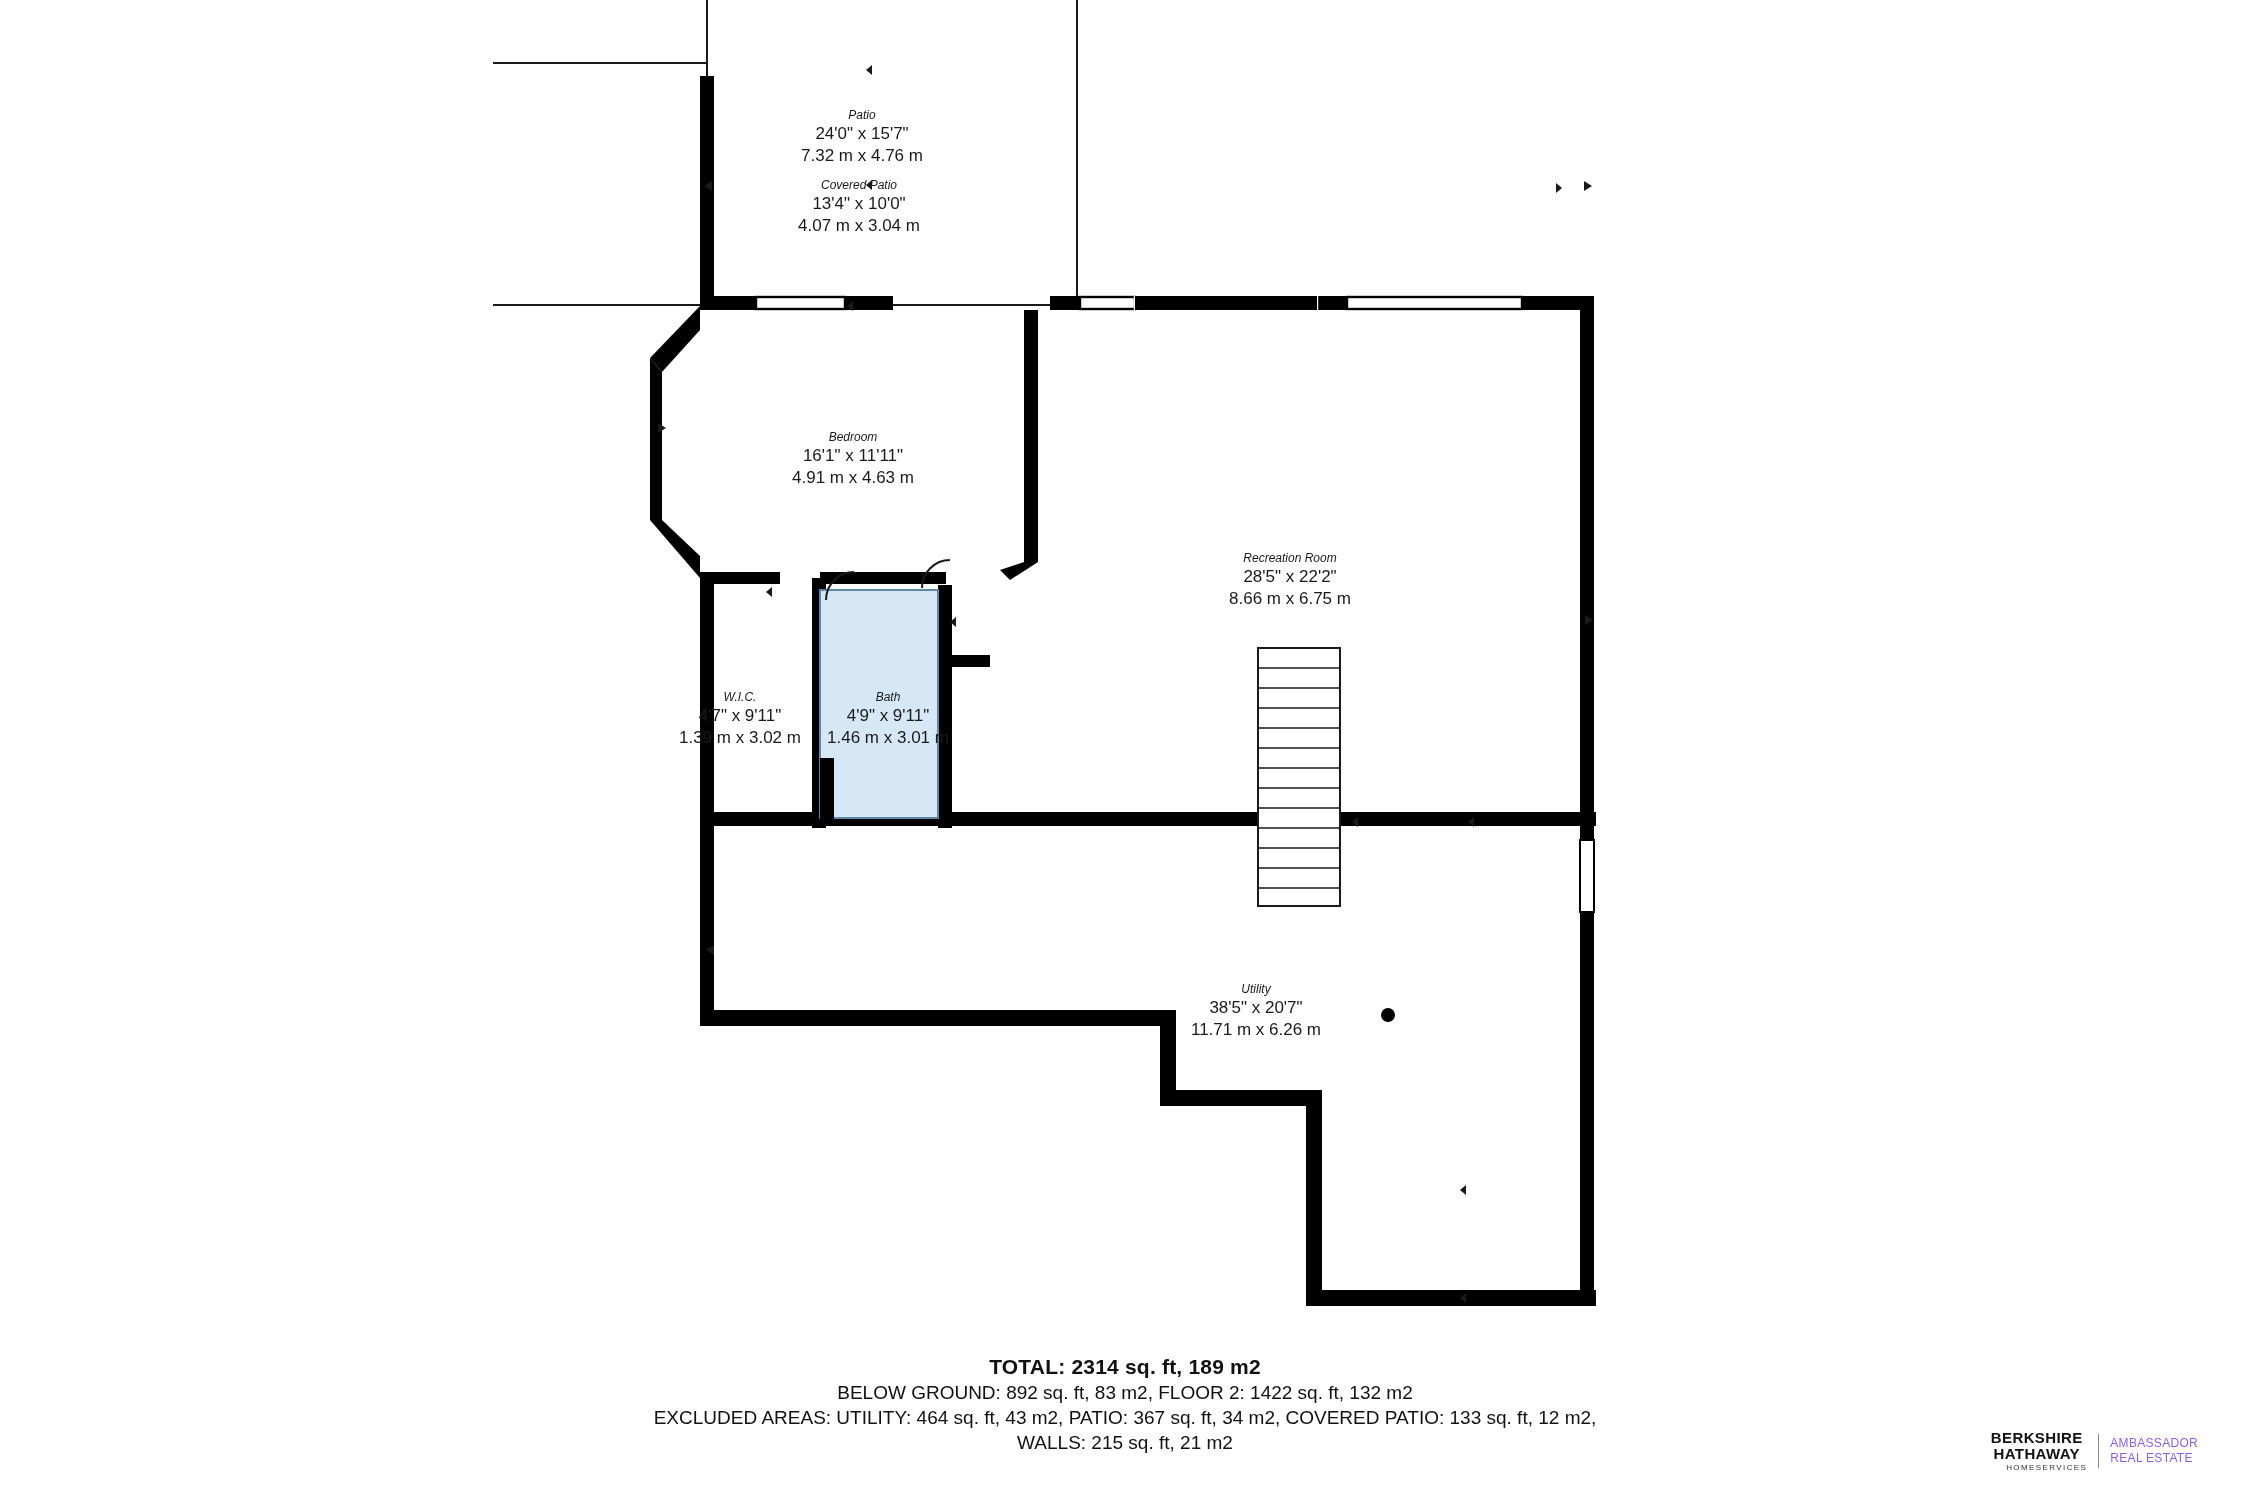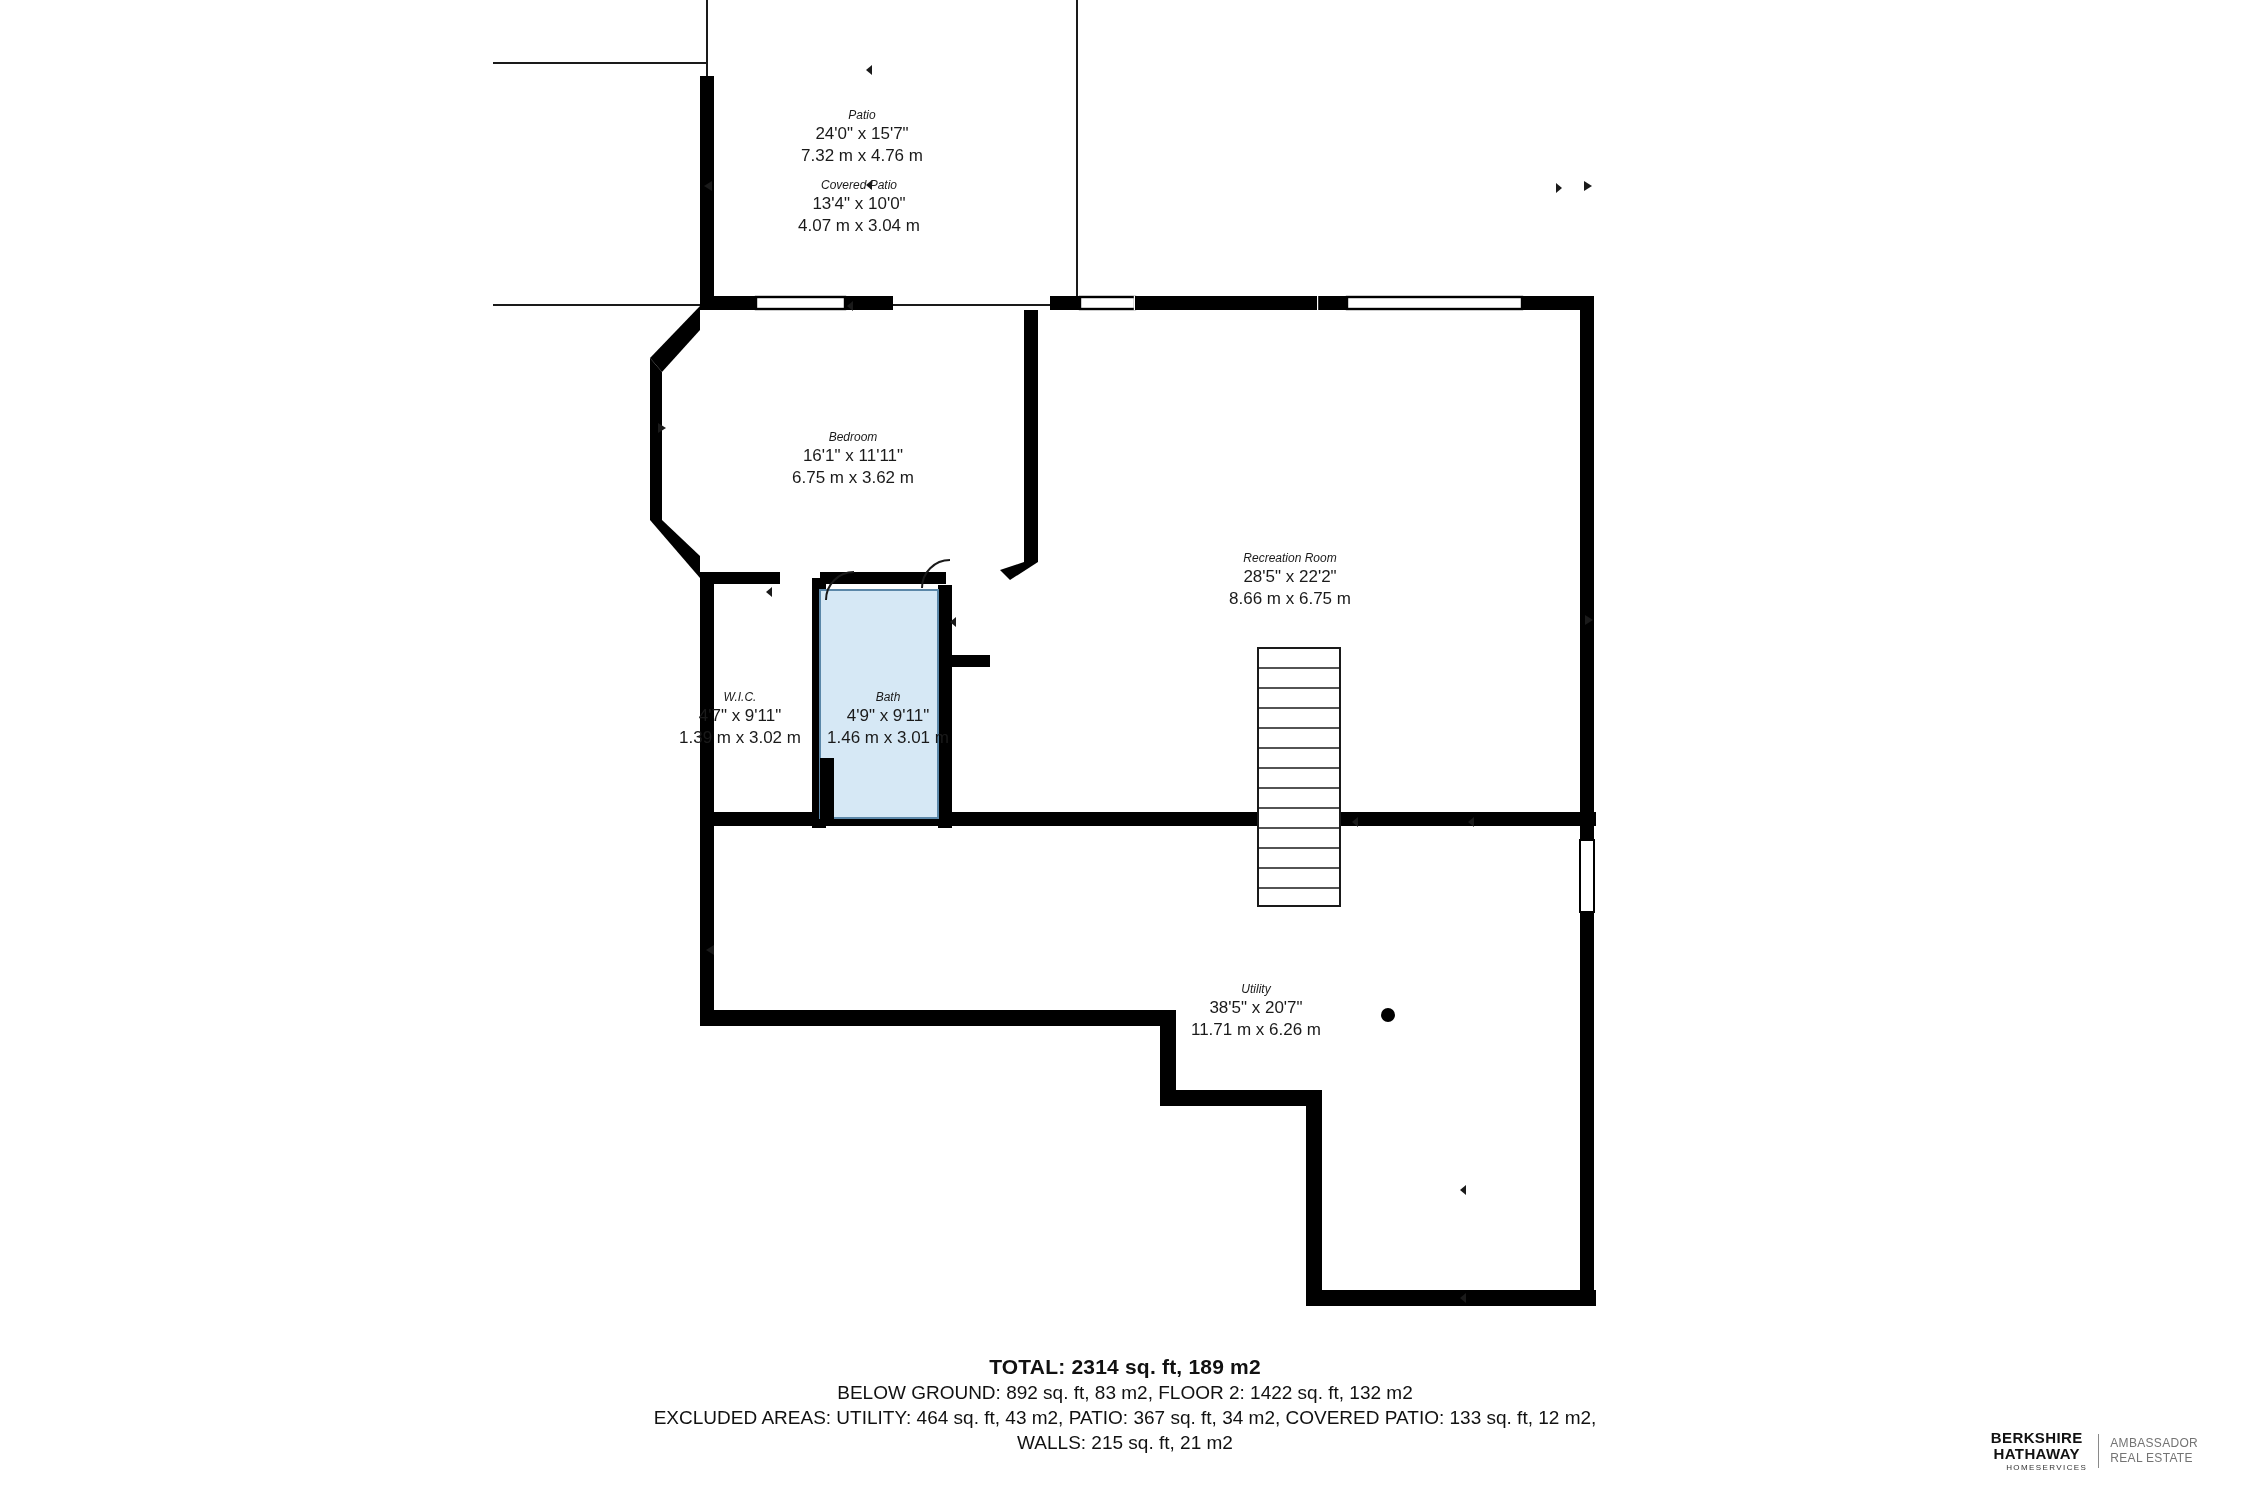--- a/index.html
+++ b/index.html
@@ -85,21 +85,21 @@
     padding-left: 20px;
   }
   .brand .sep {
     width: 1px;
     height: 34px;
     background: #8a8a8a;
   }
   .brand .amb {
     line-height: 1.25;
     font-size: 12px;
-    color: #737373;
+    color: #8b5cf6;
     letter-spacing: .3px;
   }
 </style>
 </head>
 <body>
 
 <svg id="floorplan" viewBox="0 0 2250 1500">
   <g>
 
     <path d="M 707 -5 L 707 300" stroke="#1a1a1a" stroke-width="2" fill="none"></path>
@@ -222,21 +222,21 @@
 
 <div class="room-label" style="left:859px; top:178px;">
   <div class="name">Covered Patio</div>
   <div class="dim">13'4" x 10'0"</div>
   <div class="dim">4.07 m x 3.04 m</div>
 </div>
 
 <div class="room-label" style="left:853px; top:430px;">
   <div class="name">Bedroom</div>
   <div class="dim">16'1" x 11'11"</div>
-  <div class="dim">6.75 m x 3.62 m</div>
+  <div class="dim">4.91 m x 4.63 m</div>
 </div>
 
 <div class="room-label" style="left:1290px; top:551px;">
   <div class="name">Recreation Room</div>
   <div class="dim">28'5" x 22'2"</div>
   <div class="dim">8.66 m x 6.75 m</div>
 </div>
 
 <div class="room-label" style="left:740px; top:690px;">
   <div class="name">W.I.C.</div>

